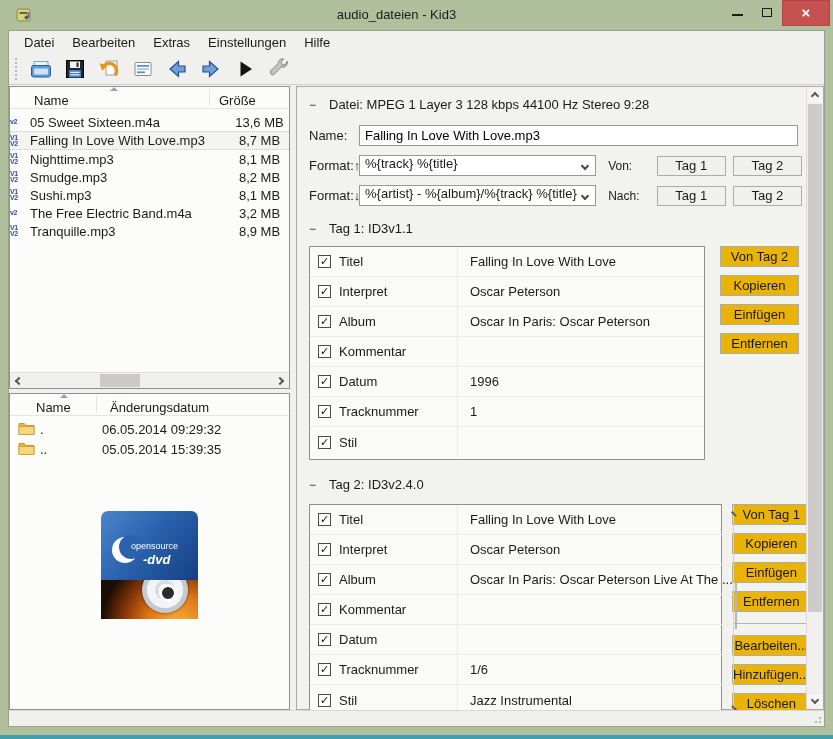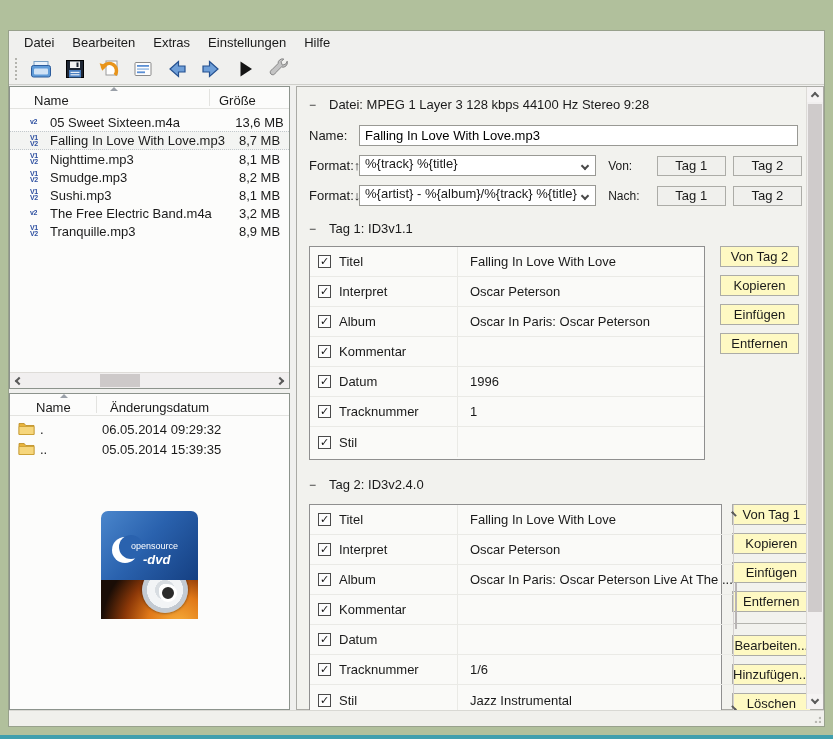--- a/index.html
+++ b/index.html
@@ -40,21 +40,21 @@
   
   .left-col { position:absolute; left:0; top:0; width:281px; height:100%; }
   .file-panel { position:absolute; top:0; left:0; right:0; height:303px; background:#fcfcfb; border:1px solid #8c938c; }
   .folder-panel { position:absolute; top:307px; left:0; right:0; bottom:0; background:#fcfcfb; border:1px solid #8c938c; }
 
   .lheader { position:relative; height:22px; display:flex; align-items:center; border-bottom:1px solid #e3e3e0; background:#fcfcfb; font-size:13px; }
   .lheader .hcol { position:relative; height:100%; display:flex; align-items:flex-end; }
   .hdiv { position:absolute; top:2px; bottom:2px; width:1px; background:#e3e3e0; }
   .sort-arrow { position:absolute; top:0px; width:0; height:0; border-left:4px solid transparent; border-right:4px solid transparent; border-bottom:4px solid #9aa0a8; }
 
-  .frow { display:flex; align-items:center; height:18px; padding-left:20px; white-space:nowrap; cursor:default; }
+  .frow { display:flex; align-items:center; height:18px; white-space:nowrap; cursor:default; }
   .frow.selected { background:#f3f4f2; border-top:1px dotted #c2c8cc; border-bottom:1px dotted #c2c8cc; height:19px; }
   .tagicon { width:20px; min-width:20px; display:flex; flex-direction:column; justify-content:center; line-height:6px; }
   .tagicon span { font-size:7px; font-weight:bold; color:#2d4fa0; letter-spacing:-0.5px; }
   .fname { flex:1; font-size:13px; overflow:hidden; }
   .fsize { width:58px; min-width:58px; text-align:center; font-size:13px; padding-right:1px; overflow:hidden; }
 
   .hscroll { position:absolute; left:0; right:0; bottom:0; height:16px; background:#f1efef; border-top:1px solid #dedcd8; }
   .hs-arrow { position:absolute; top:0; width:16px; height:15px; display:flex; align-items:center; justify-content:center; }
   .hs-thumb { position:absolute; top:1px; height:13px; left:90px; width:40px; background:#cdc9c9; }
 
@@ -110,39 +110,61 @@
   .cb { width:13px; min-width:13px; height:13px; border:1px solid #4a4a4a; background:#fdfdfd; display:flex; align-items:center; justify-content:center; font-size:11px; line-height:11px; color:#111; }
 
   .tag2-tablewrap { position:relative; width:413px; height:214px; border:1px solid #8f8f8f; background:#fafaf8; display:flex; }
   .tag2-table { flex:1; }
   .vscroll-inner { width:17px; background:#e9e5e5; border-left:1px solid #d4d0d0; position:relative; }
   .vs-arrow { position:absolute; left:0; right:0; height:15px; background:#f5f3f3; display:flex; align-items:center; justify-content:center; }
   .vs-arrow.top { top:0; } .vs-arrow.bottom { bottom:0; }
   .vs-thumb-inner { position:absolute; left:1px; right:1px; top:78px; height:46px; background:#fbfbfa; border:1px solid #b8b4b4; }
 
   .btncol { display:flex; flex-direction:column; gap:8px; margin-left:15px; width:79px; }
-  .btncol .btn { height:21px; background:#fef9c3; border:1px solid #acaca7; font-size:13px; text-align:center; line-height:19px; white-space:nowrap; cursor:default; }
+  .btncol .btn { height:21px; background:#eab308; border:1px solid #acaca7; font-size:13px; text-align:center; line-height:19px; white-space:nowrap; cursor:default; }
   .btn-sep { height:1px; background:#b4b4ae; margin:3px 2px; }
 
   .vscroll-main { position:absolute; right:0; top:0; bottom:0; width:17px; background:#f1efef; border-left:1px solid #dddbd7; }
   .vm-thumb { position:absolute; left:1px; right:1px; top:17px; height:508px; background:#cfcbcb; }
 
   
   .statusbar { position:absolute; left:0; right:0; bottom:0; height:16px; background:#f0f0ec; border-top:1px solid #d8d8d3; }
   .grip { position:absolute; right:3px; bottom:3px; width:9px; height:9px;
           background:
            radial-gradient(circle at 8px 8px, #b8b8b2 1.4px, transparent 1.6px),
            radial-gradient(circle at 8px 4px, #b8b8b2 1.4px, transparent 1.6px),
            radial-gradient(circle at 4px 8px, #b8b8b2 1.4px, transparent 1.6px); }
 </style>
 </head>
 <body>
 
 <div class="window">
 
+  <div class="titlebar">
+    <span class="app-icon">
+      <svg width="16" height="16" viewBox="0 0 16 16">
+        <rect x="1" y="2" width="13" height="12" rx="2" fill="#d9d27a" stroke="#8a844a"></rect>
+        <rect x="3.5" y="5" width="8" height="2" fill="#6a6432"></rect>
+        <circle cx="10.5" cy="10.5" r="2" fill="#4a5a8a"></circle>
+        <rect x="11.8" y="5.5" width="1.4" height="5" fill="#4a5a8a"></rect>
+      </svg>
+    </span>
+    <div class="win-title">audio_dateien - Kid3</div>
+    <div class="winbtns">
+      <div class="wbtn">
+          <span class="glyph-min"></span>
+        </div>
+      <div class="wbtn">
+          <span class="glyph-max"></span>
+        </div>
+      <div class="wbtn wbtn-close">
+          <span>×</span>
+        </div>
+    </div>
+  </div>
 
   <div class="client">
 
     <div class="menubar">
       <span class="menu-item">Datei</span>
       <span class="menu-item">Bearbeiten</span>
       <span class="menu-item">Extras</span>
       <span class="menu-item">Einstellungen</span>
       <span class="menu-item">Hilfe</span>
     </div>

